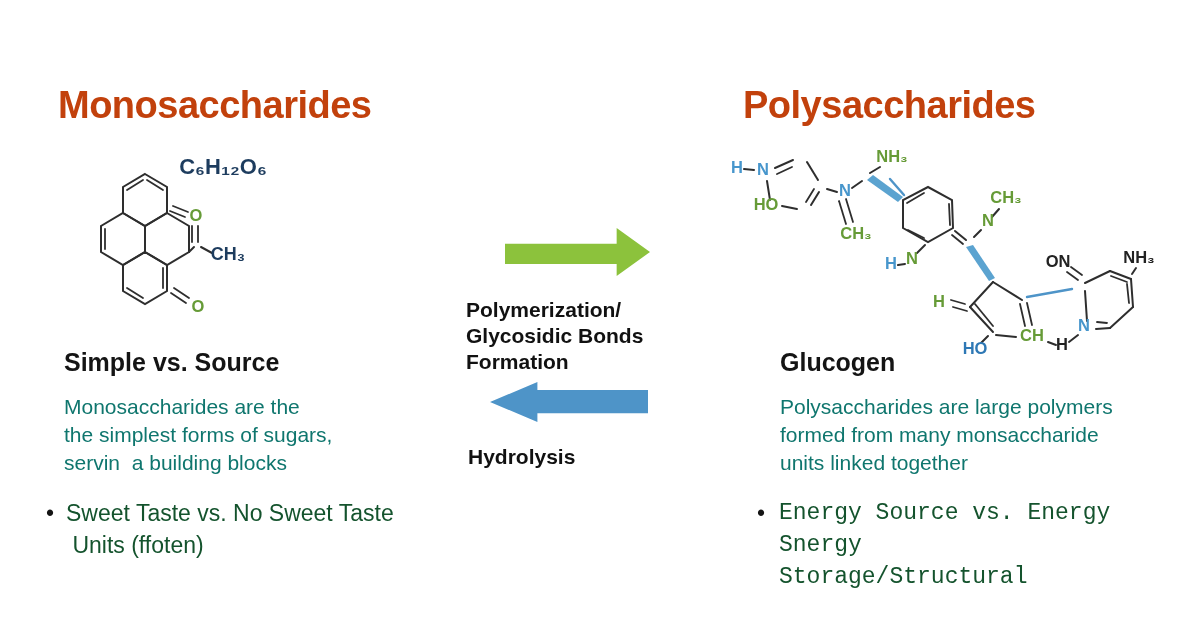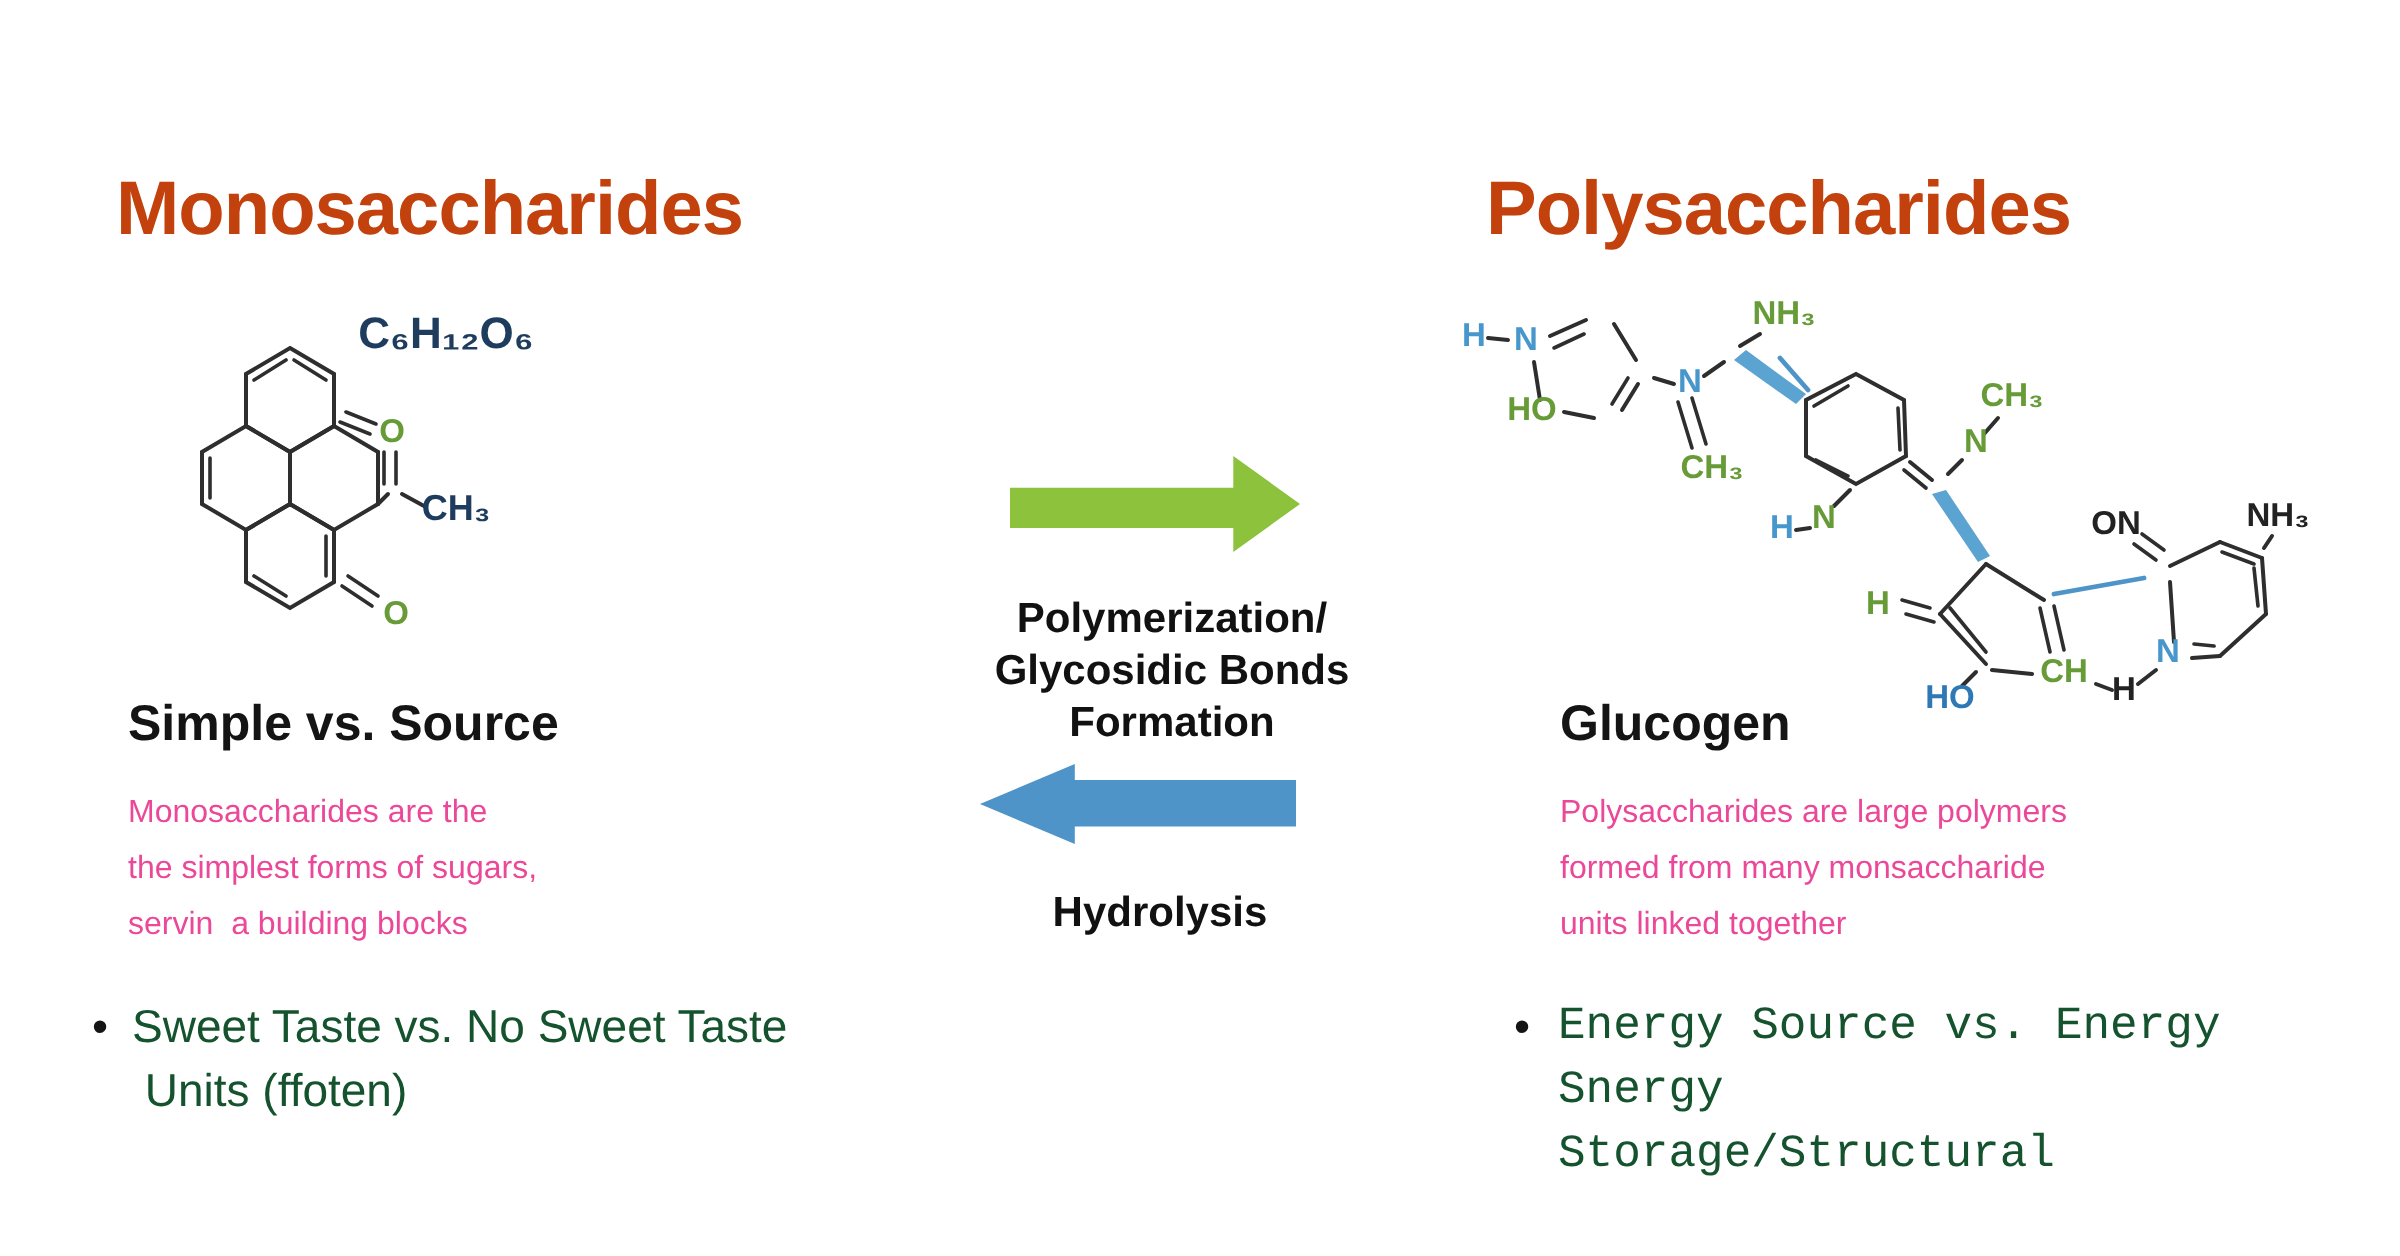--- a/index.html
+++ b/index.html
@@ -4,24 +4,24 @@
 <style>
   html,body{margin:0;padding:0;background:#e8e8e8;}
   .canvas{
     position:relative;width:1200px;height:628px;background:#ffffff;
     font-family:"Liberation Sans", sans-serif;color:#161616;overflow:hidden;
     margin:0 auto;
   }
   .abs{position:absolute;}
   .title{font-size:38px;font-weight:800;letter-spacing:-0.5px;color:#c2410c;white-space:nowrap;}
   .subhead{font-size:25px;font-weight:700;color:#141414;white-space:nowrap;}
-  .para{font-size:16px;line-height:28px;color:#ec4899;white-space:pre-wrap;}
+  .para{font-size:21px;line-height:28px;color:#0f766e;white-space:pre-wrap;}
   .bullet-text{font-size:23px;line-height:32px;color:#14532d;white-space:pre-wrap;}
   .bullet-dot{font-size:23px;line-height:32px;color:#141414;}
-  .midlabel{font-size:21px;font-weight:700;color:#111;text-align:center;white-space:pre-line;line-height:26px;}
+  .midlabel{font-size:21px;font-weight:700;color:#111;white-space:pre-line;line-height:26px;}
   .arrow-right{
     background:#8cc23c;
     clip-path:polygon(0 33%,77% 33%,77% 0,100% 50%,77% 100%,77% 75%,0 75%);
   }
   .arrow-left{
     background:#4e94c8;
     clip-path:polygon(100% 20%,30% 20%,30% 0,0 50%,30% 100%,30% 78%,100% 78%);
   }
   svg .bond{stroke:#2e2e2e;stroke-width:2;fill:none;stroke-linecap:round;}
   svg .bond-thin{stroke:#2e2e2e;stroke-width:1.8;fill:none;stroke-linecap:round;}

